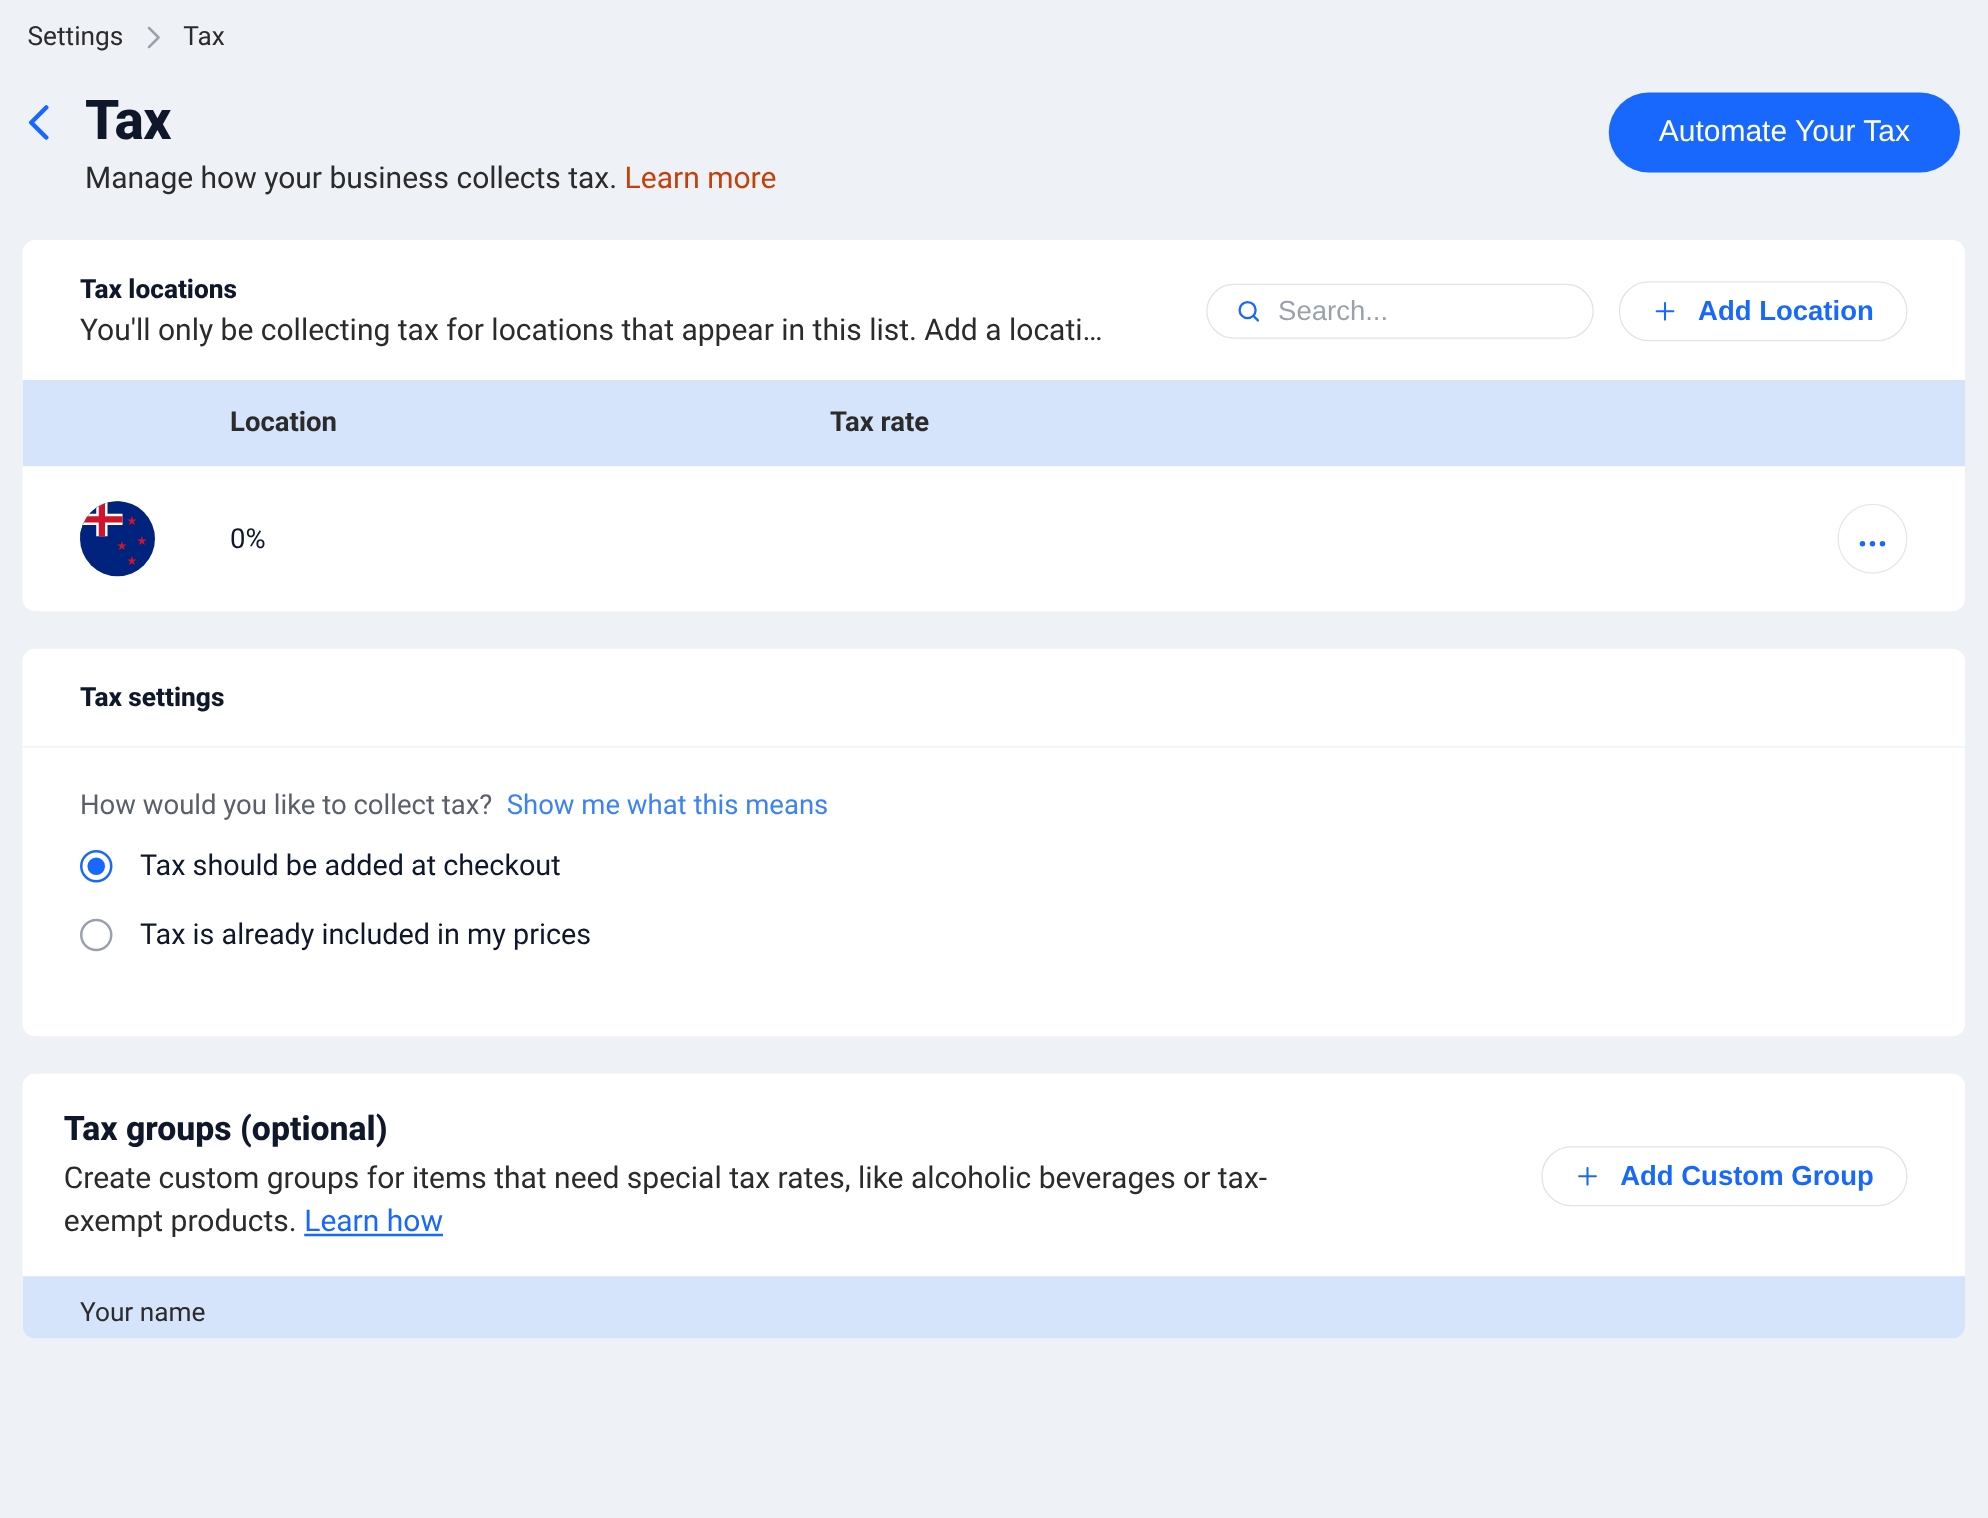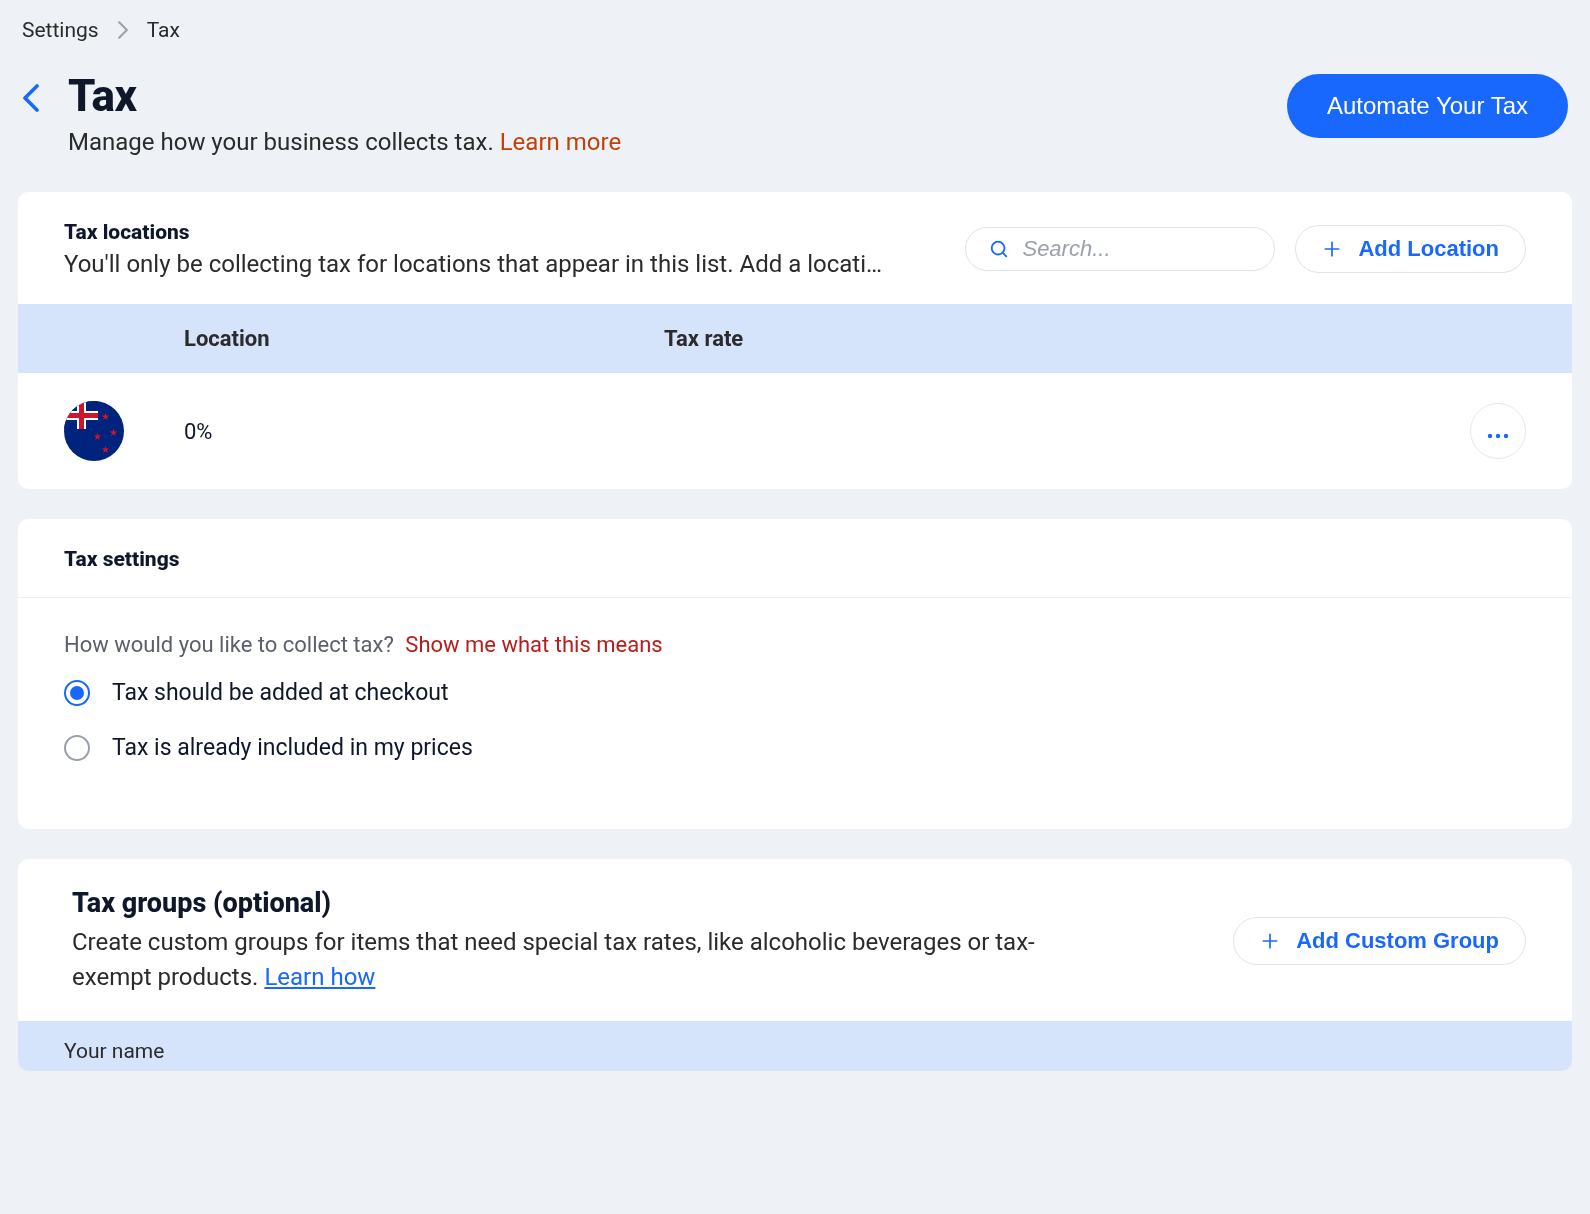--- a/index.html
+++ b/index.html
@@ -76,21 +76,20 @@
     padding: 8px 22px;
     width: 310px;
   }
   .search-wrap input {
     border: none;
     outline: none;
     font-size: 22px;
     color: #0369a1;
     width: 100%;
     background: transparent;
-    font-style: italic;
   }
   .search-wrap input::placeholder { color: #9aa1ad; }
   .search-icon { color: #1868fd; display: flex; }
 
   .outline-btn {
     display: flex;
     align-items: center;
     gap: 16px;
     border: 1px solid #dfe3ea;
     background: #fff;
@@ -149,33 +148,33 @@
   .more-btn {
     width: 56px; height: 56px; border-radius: 50%;
     border: 1px solid #e3e7ee; background:#fff;
     display:flex; align-items:center; justify-content:center;
     cursor:pointer; color:#1868fd; font-size:22px;
   }
 
   
   .settings-body { border-top: 1px solid #edf0f4; padding: 34px 46px 40px 46px; }
   .q-row { font-size: 22px; color:#5a5f6a; margin-bottom: 22px; }
-  .q-row a { color:#b91c1c; text-decoration:none; cursor:pointer; margin-left:6px; }
+  .q-row a { color:#3b82f6; text-decoration:none; cursor:pointer; margin-left:6px; }
   .radio-row { display:flex; align-items:center; gap:22px; font-size:23px; margin: 14px 0 28px 0; cursor:pointer; }
   .radio {
     width:26px; height:26px; border-radius:50%;
     border: 2.5px solid #1868fd; display:flex; align-items:center; justify-content:center;
   }
   .radio.unchecked { border-color:#9aa1ad; }
   .radio .dot { width:14px; height:14px; border-radius:50%; background:#1868fd; }
 
   
   .groups-head {
     display:flex; justify-content:space-between; align-items:center;
-    padding: 28px 46px 26px 54px;
+    padding: 28px 46px 26px 33px;
   }
   .groups-head .titles { max-width: 980px; }
   .groups-head h2 { font-size: 27px; font-weight: 800; }
   .groups-head .desc { font-size: 24px; color:#2b2b2b; margin-top:6px; line-height:1.45; }
   .groups-head .desc a { color:#1868fd; text-decoration:underline; cursor:pointer; }
 
   .groups-tbl-head {
     background:#d6e4fb;
     padding: 18px 46px 8px 46px;
     font-size:21px;

